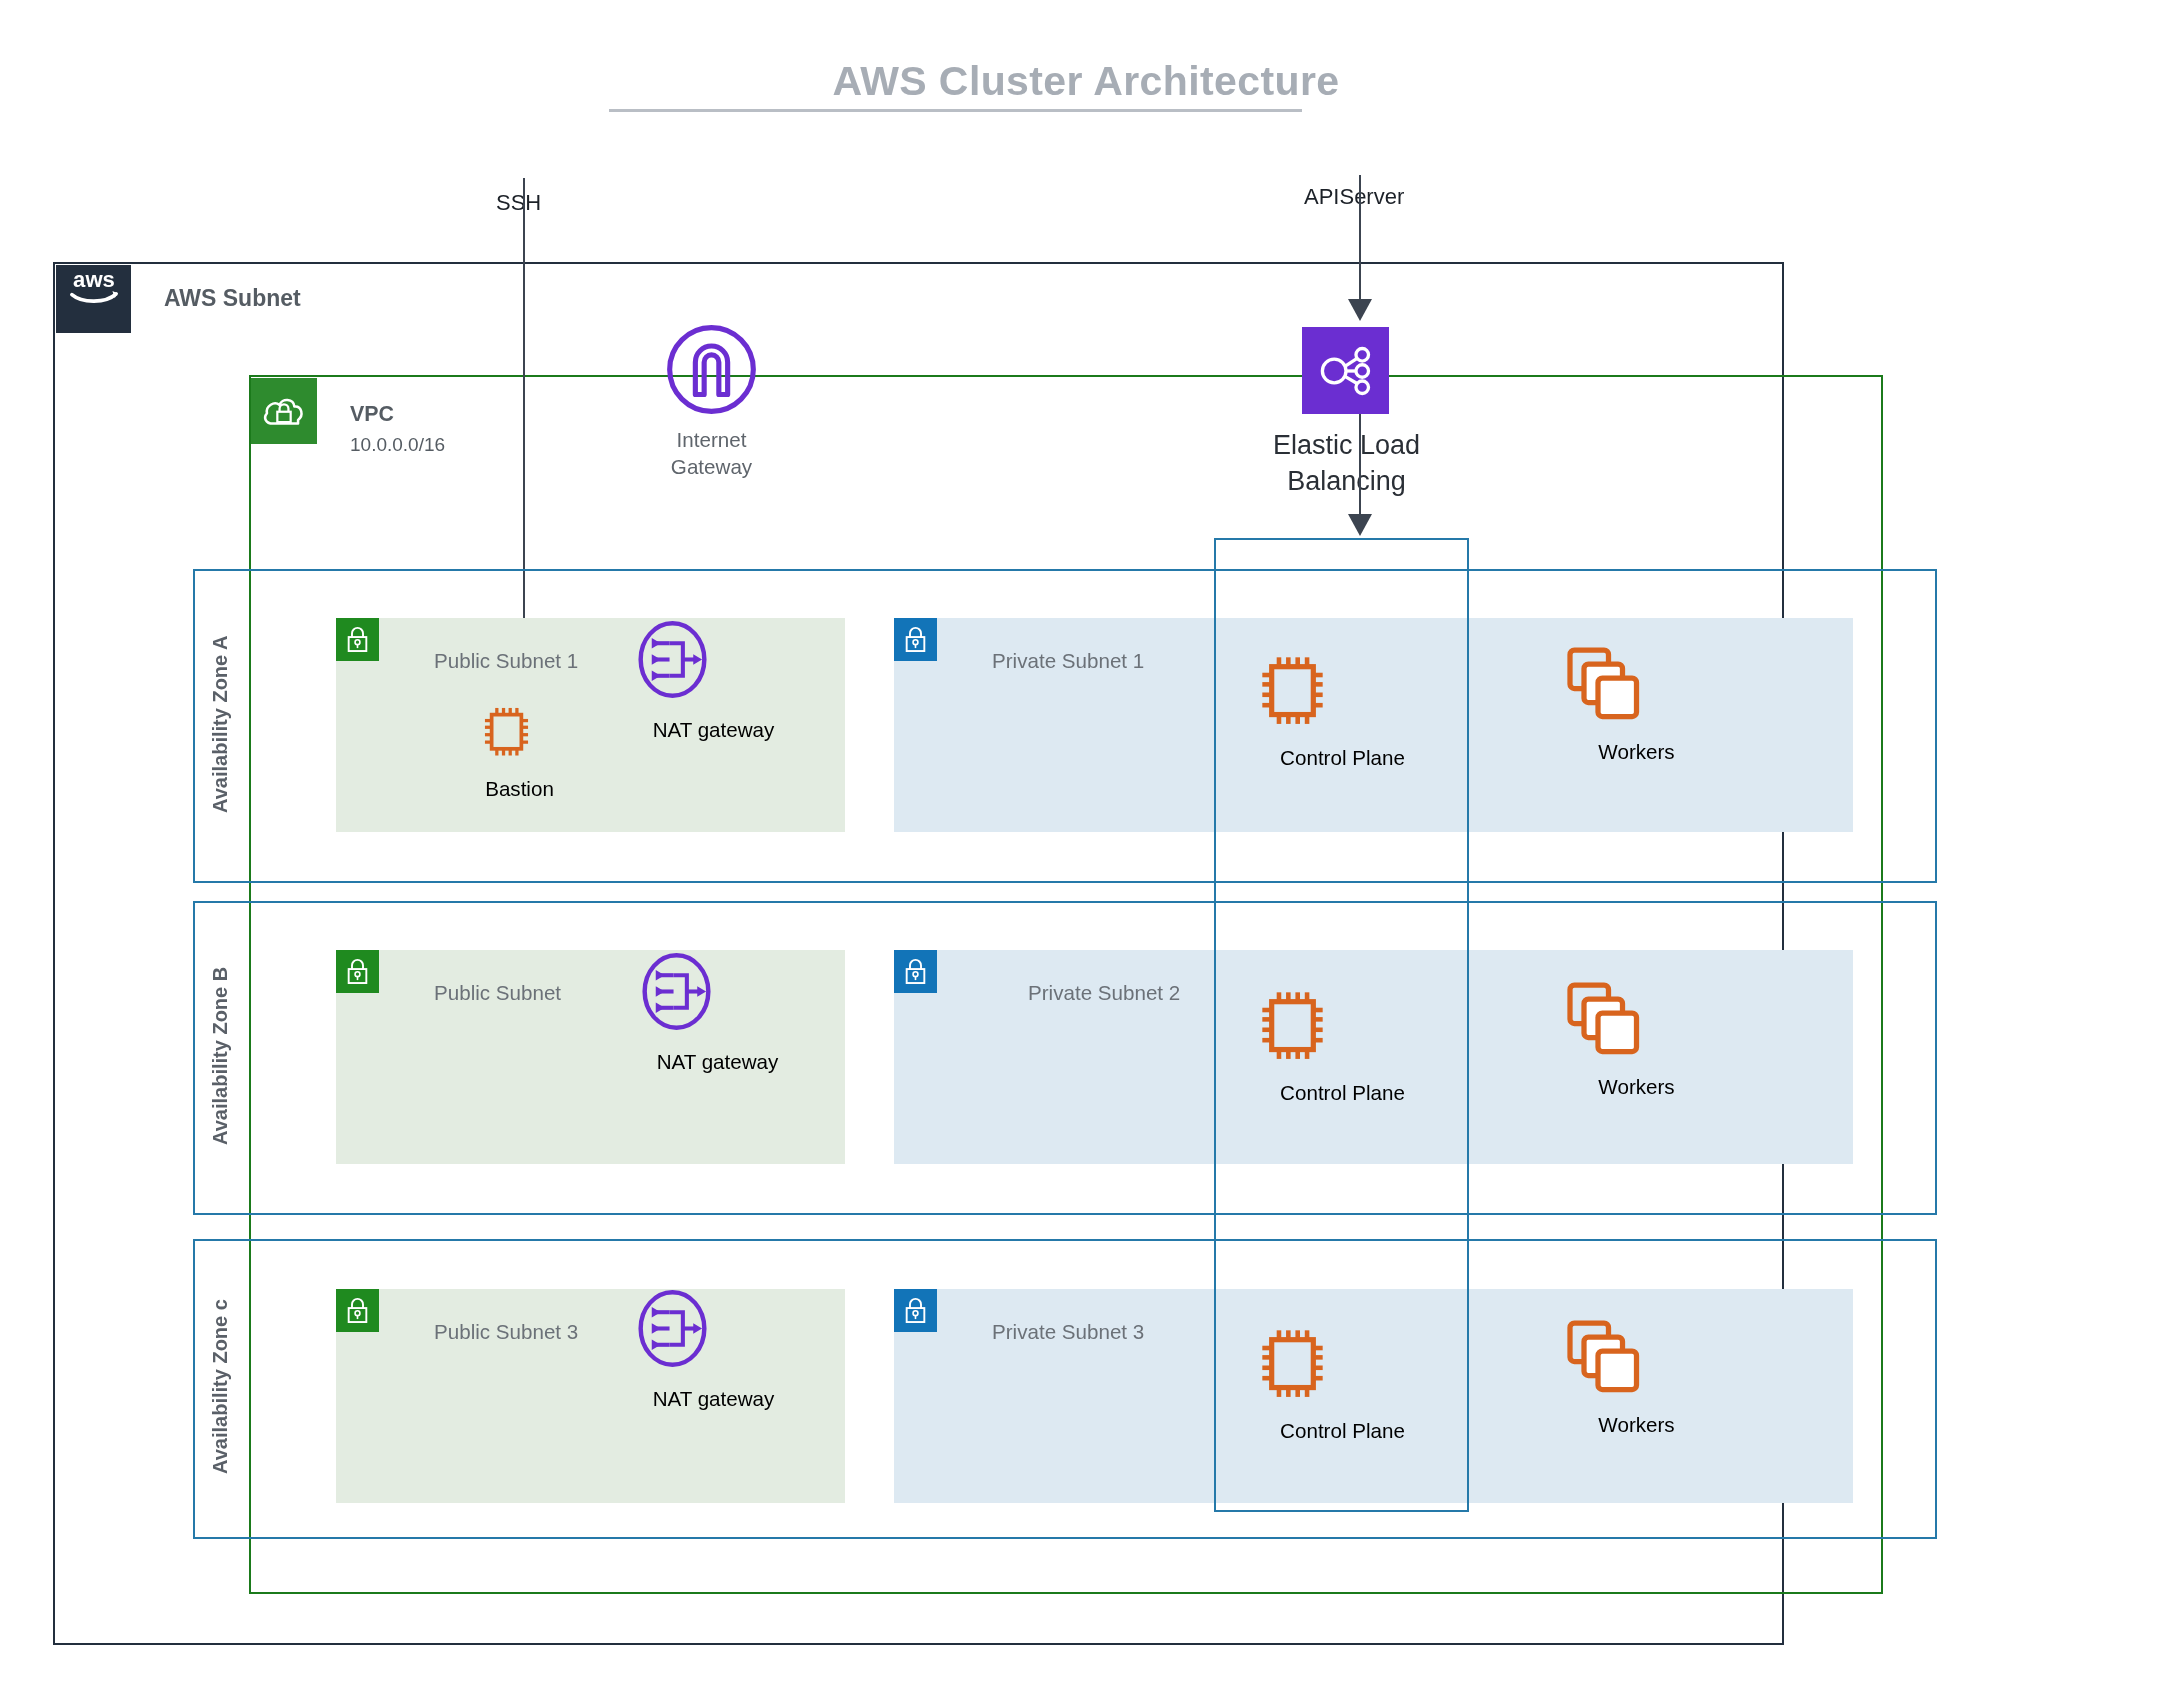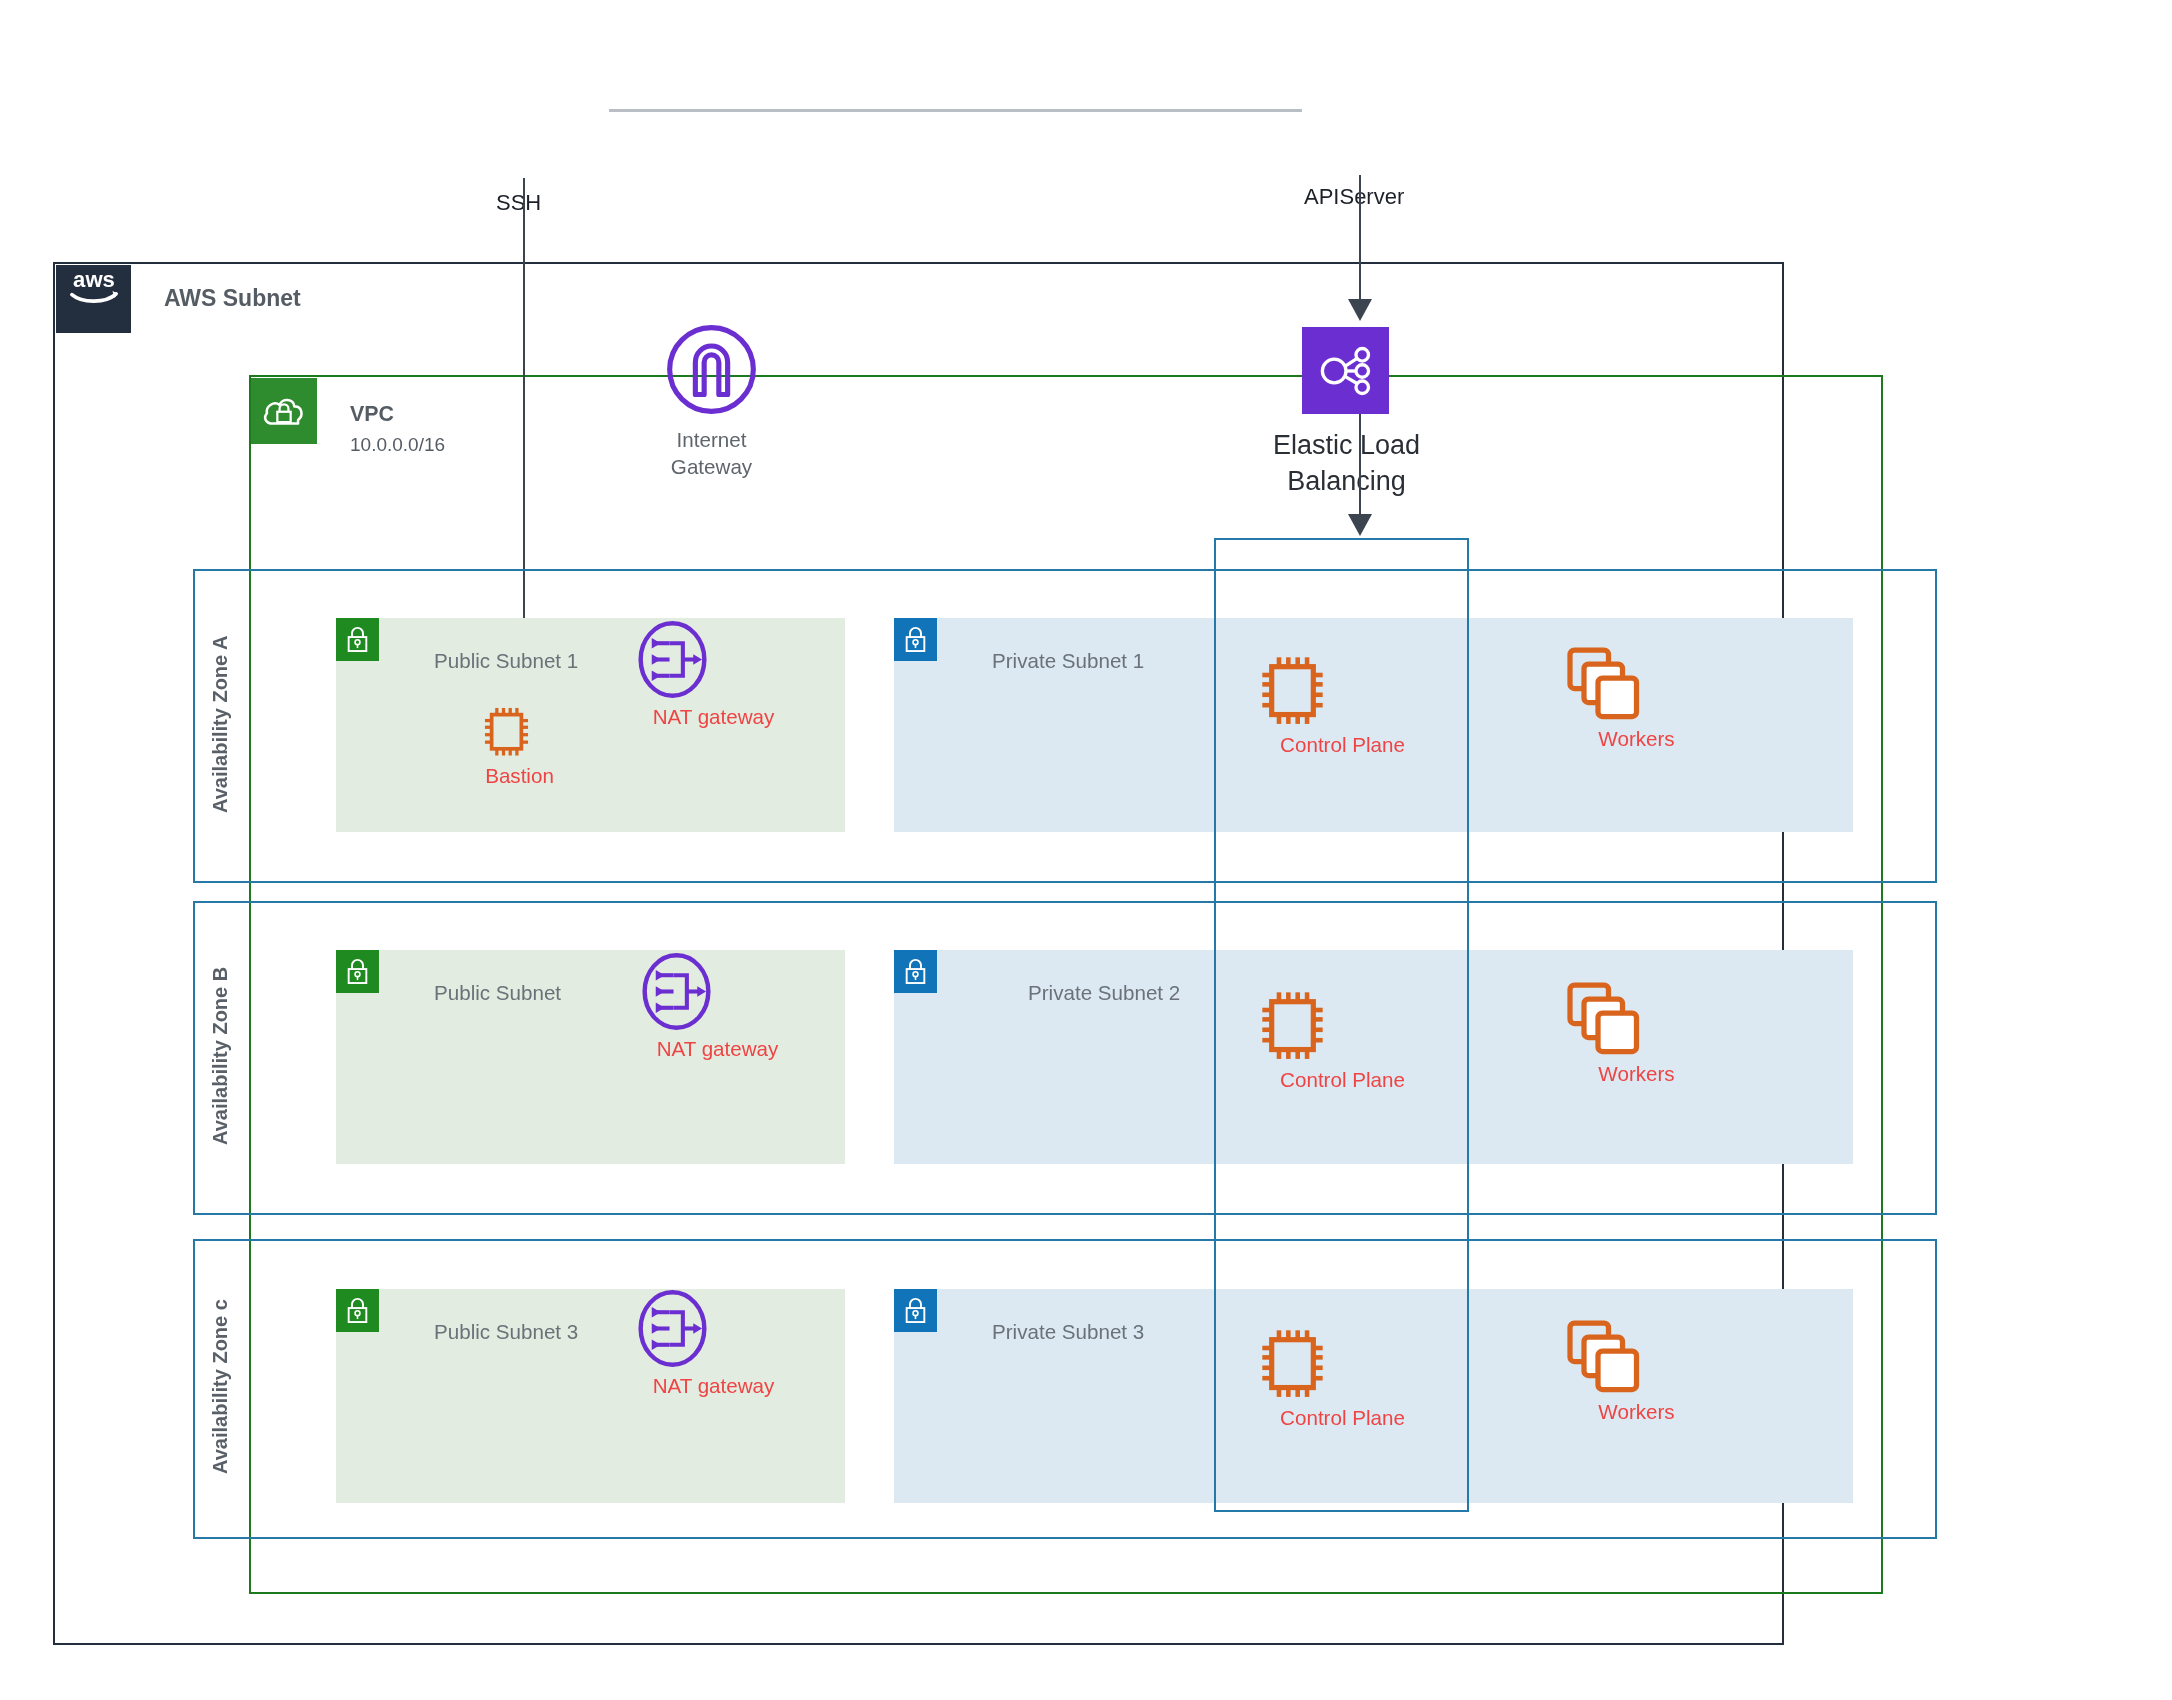--- a/index.html
+++ b/index.html
@@ -54,21 +54,21 @@
   .subnet.private{background:#dde9f2;}
   .subnet-badge{
     position:absolute;width:43px;height:43px;display:flex;align-items:center;justify-content:center;
   }
   .subnet-badge.public{background:#1f8a1f;}
   .subnet-badge.private{background:#1274b8;}
   .subnet-name{position:absolute;font-size:20.6px;color:#6b7178;white-space:nowrap;}
 
   
   .node{position:absolute;text-align:center;}
-  .node .cap{font-size:20.6px;color:#ef4444;margin-top:7px;white-space:nowrap;}
+  .node .cap{font-size:20.6px;color:#000000;margin-top:20px;white-space:nowrap;}
 
   
   .cp-box{
     position:absolute;left:1214px;top:538px;width:251px;height:970px;
     border:2.9px solid #2579a9;background:transparent;
   }
 
   
   .elb{
     position:absolute;left:1302px;top:327px;width:87px;height:87px;background:#6b2ed1;
@@ -90,20 +90,21 @@
   .conn{position:absolute;background:#3c4450;}
   .conn-lbl{position:absolute;font-size:22px;color:#1c2128;white-space:nowrap;}
   .arrowhead{position:absolute;width:0;height:0;border-left:12.5px solid transparent;border-right:12.5px solid transparent;border-top:22px solid #3c4450;}
   svg{display:block;}
 </style>
 </head>
 <body>
 
 <div id="canvas">
 
+  <div class="title">AWS Cluster Architecture</div>
   <div class="title-rule"></div>
 
   <div class="aws-cloud"></div>
   <div class="aws-logo">
     <svg width="56" height="43" viewBox="0 0 76 58">
       <text x="38" y="30" text-anchor="middle" fill="#ffffff" font-family="Liberation Sans, sans-serif" font-size="30" font-weight="bold">aws</text>
       <path d="M8 40 C22 52, 54 52, 68 39" stroke="#ffffff" stroke-width="5" fill="none" stroke-linecap="round"></path>
       <path d="M63 35 L70 38 L66 45 Z" fill="#ffffff"></path>
     </svg>
   </div>

